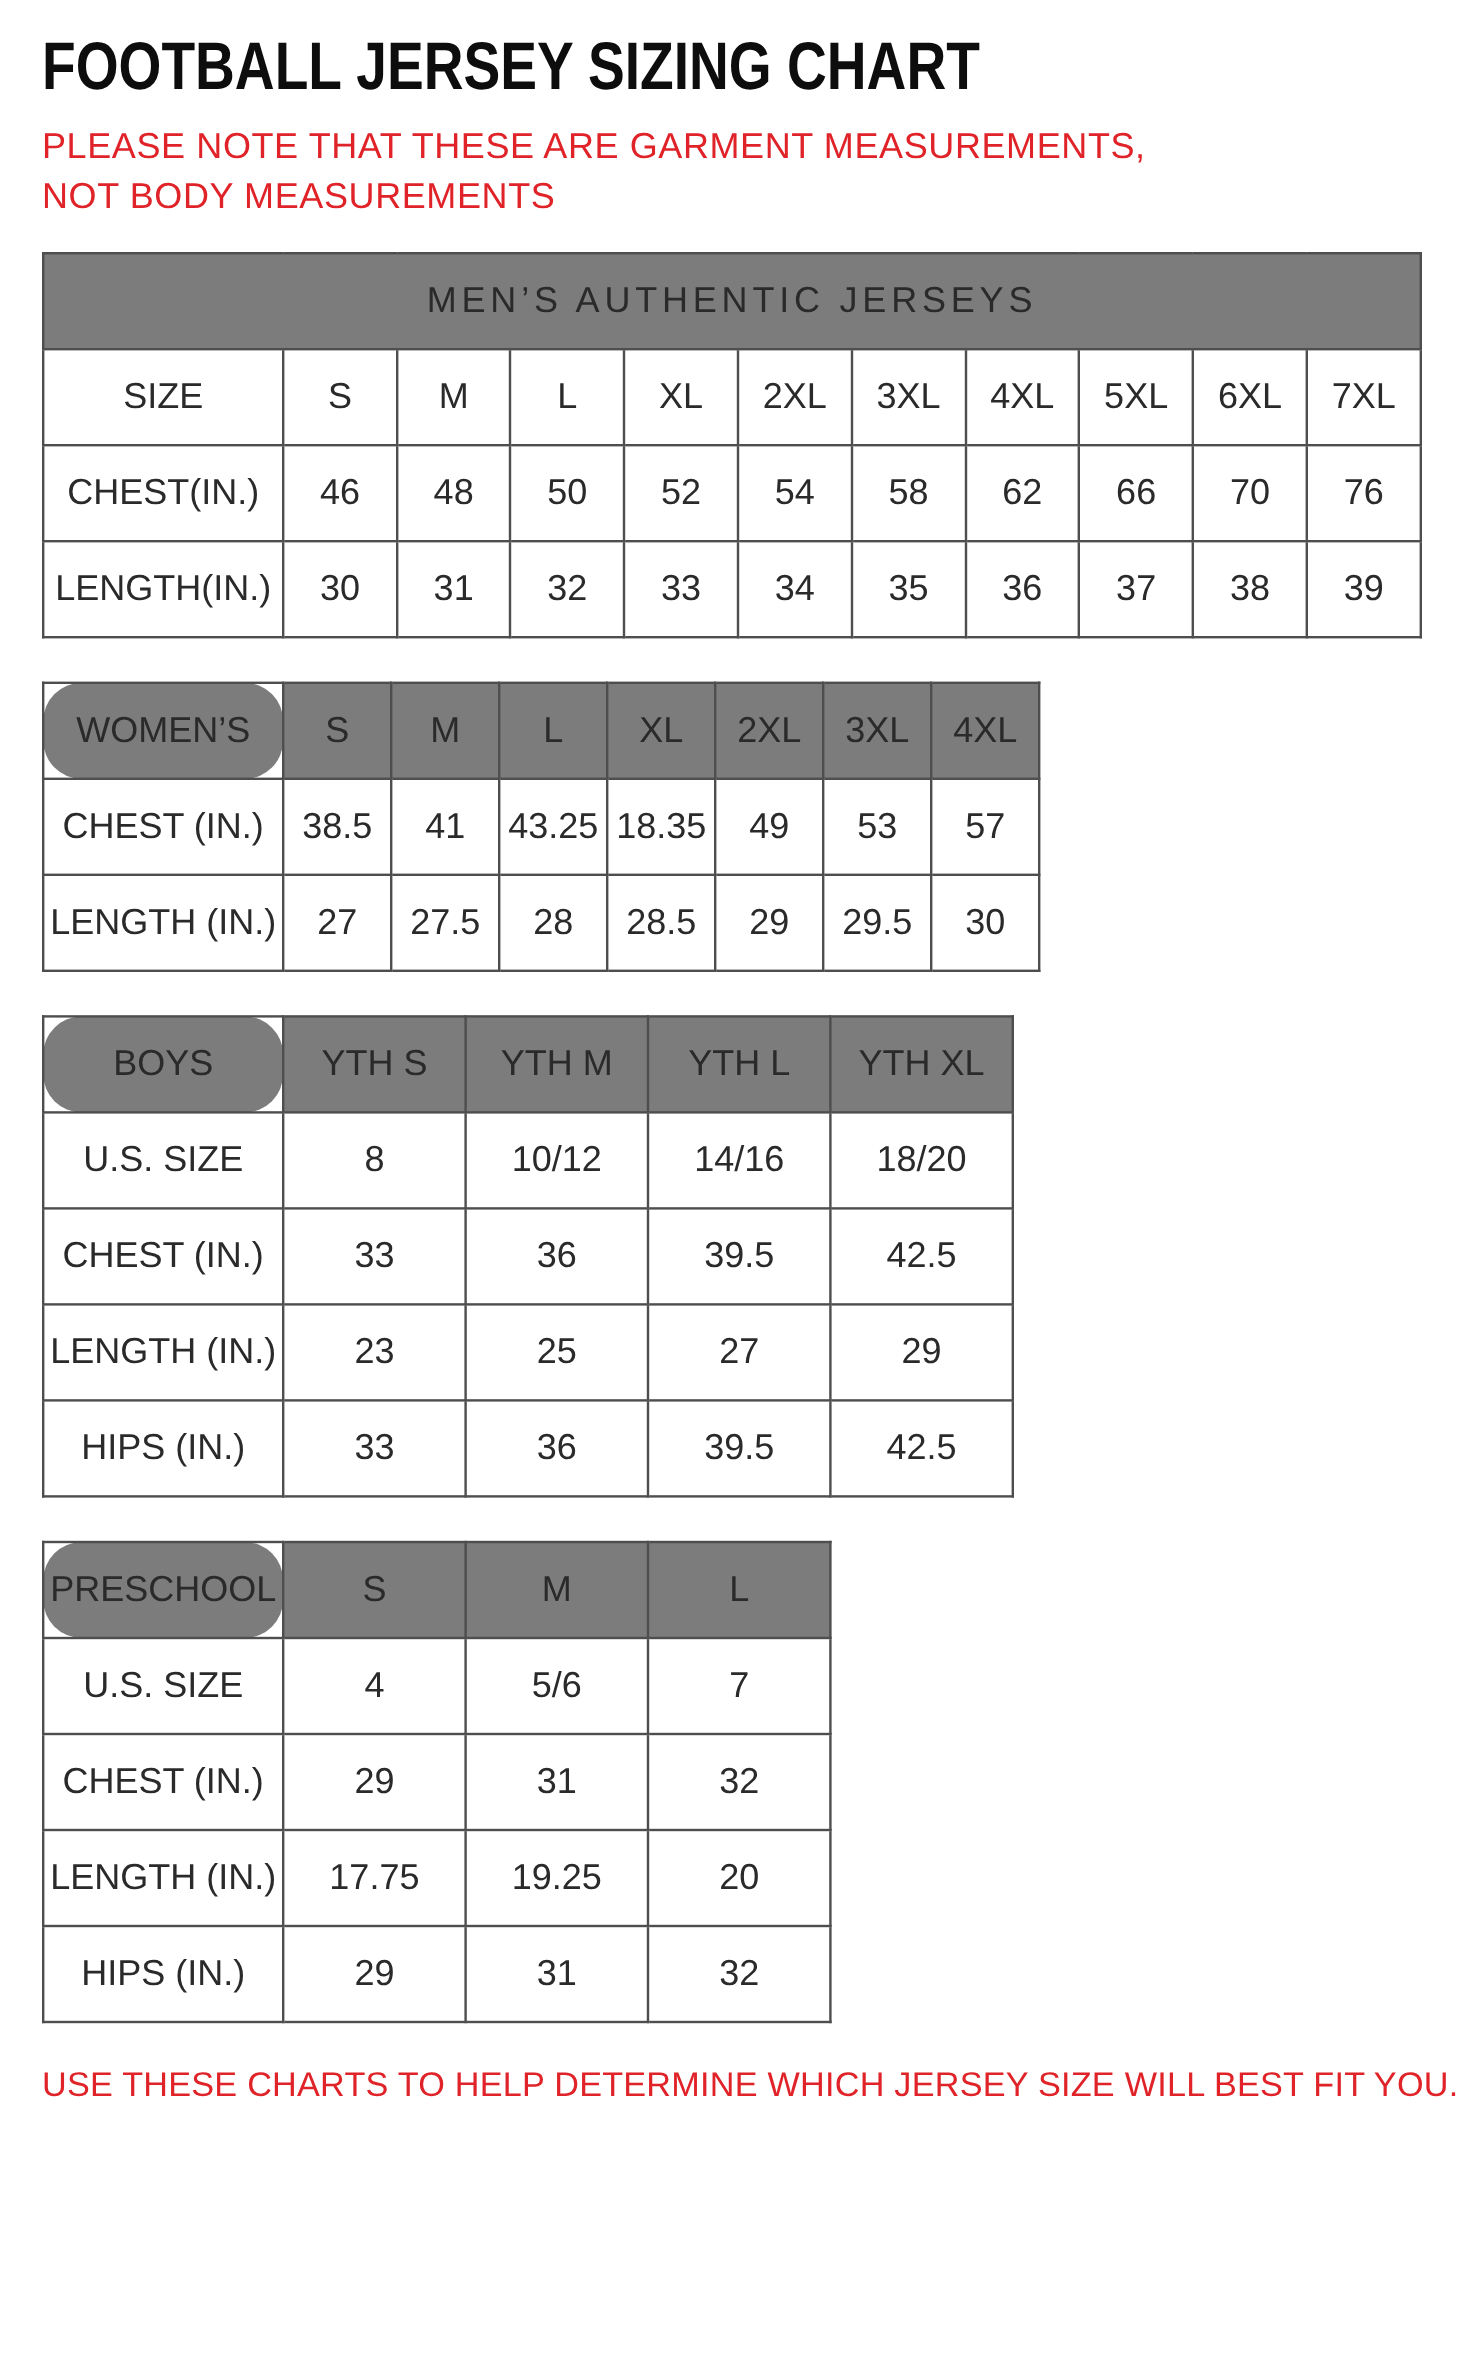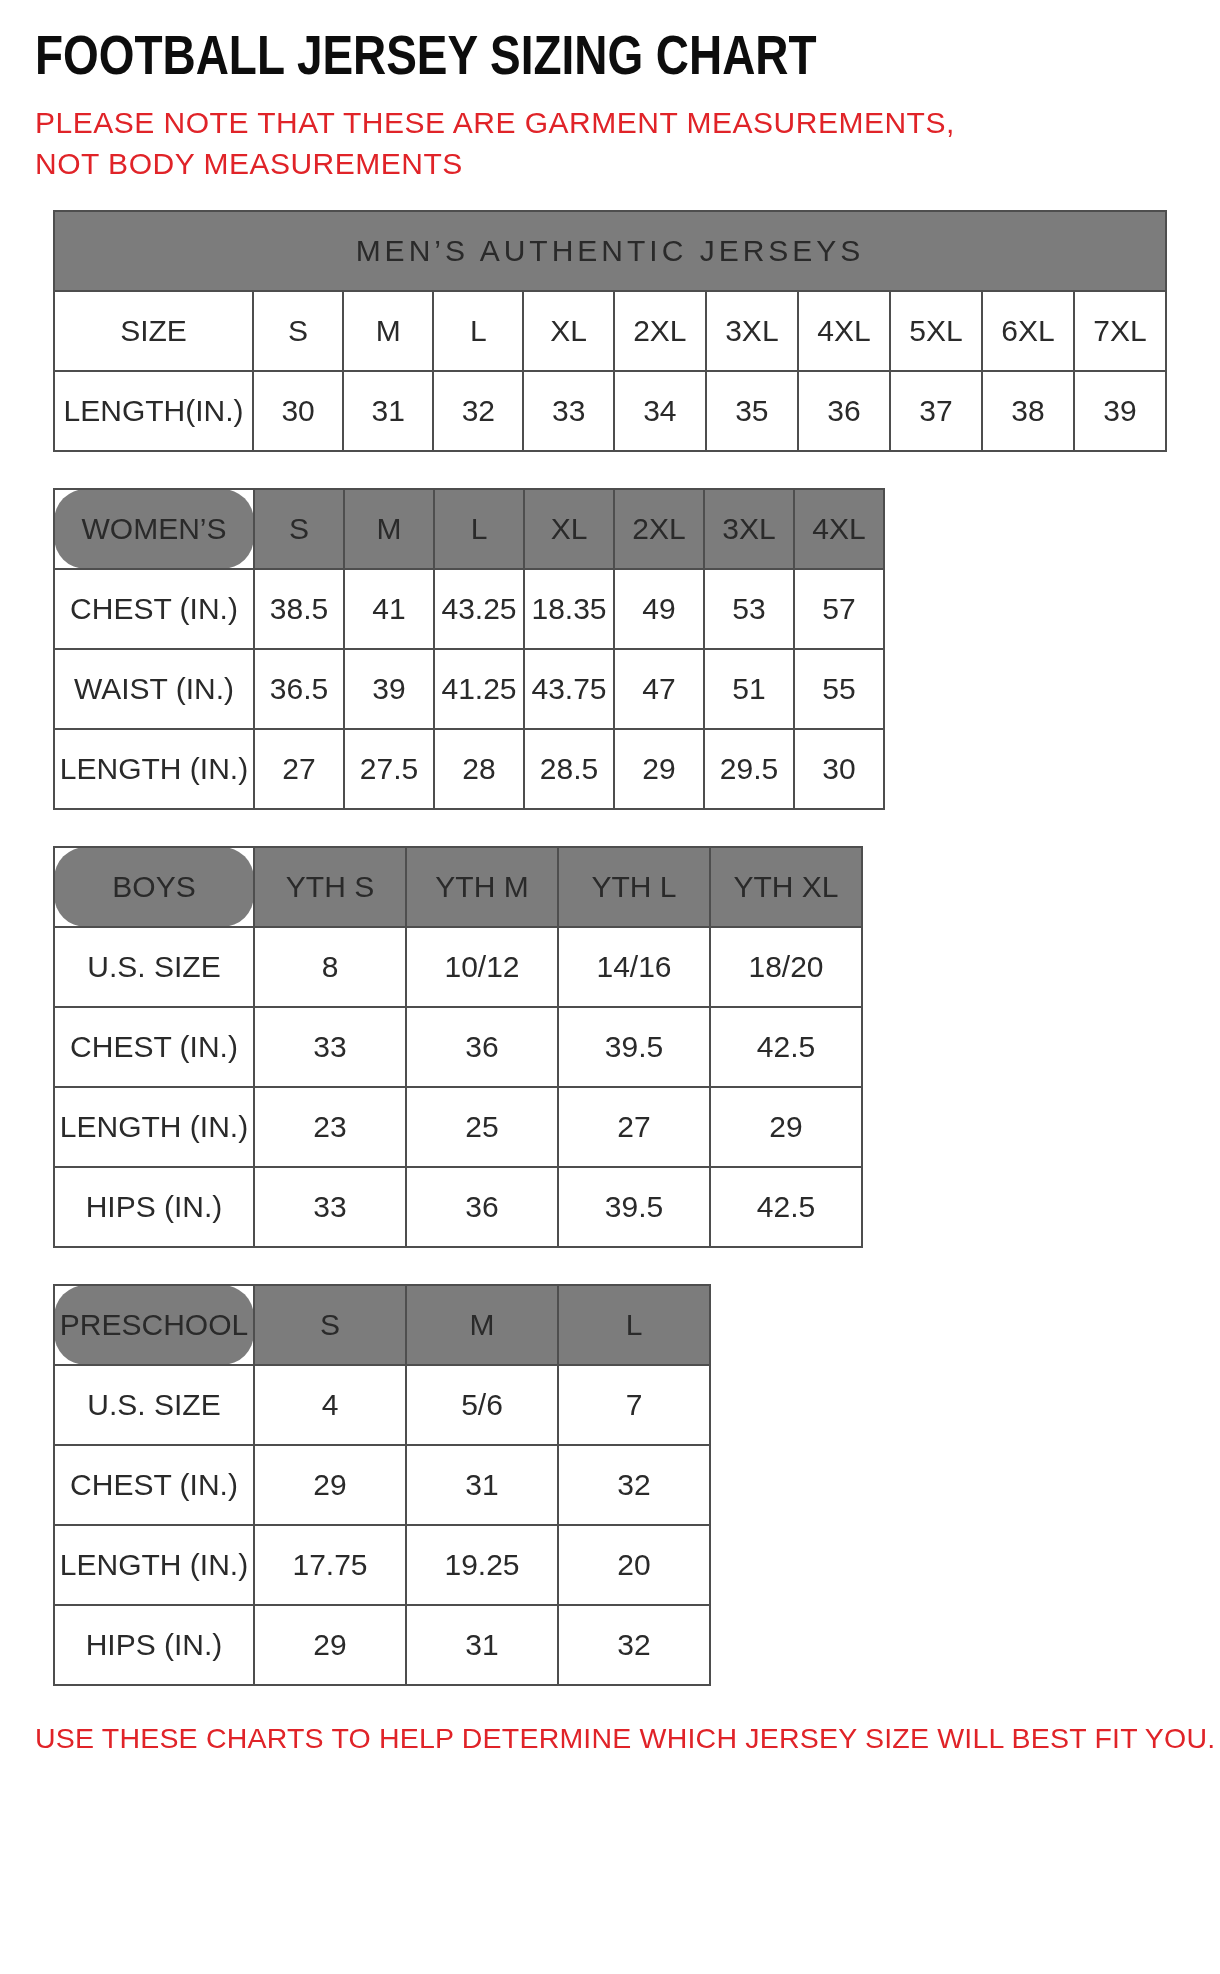--- a/index.html
+++ b/index.html
@@ -31,21 +31,21 @@
     color:var(--red);
     font-size:30px;
     line-height:1.35;
     letter-spacing:0.5px;
     margin:16px 0 26px;
     max-width:950px;
   }
   table.size-table{
     border-collapse:collapse;
     table-layout:fixed;
-    margin:0 18px 36px;
+    margin:0 0 36px;
   }
   .size-table th,.size-table td{
     border:2px solid var(--border);
     text-align:center;
     vertical-align:middle;
     font-weight:normal;
     font-size:30px;
     color:var(--text);
     padding:8px 4px;
     height:80px;
@@ -100,20 +100,33 @@
           <td class="value-cell">L</td>
           <td class="value-cell">XL</td>
           <td class="value-cell">2XL</td>
           <td class="value-cell">3XL</td>
           <td class="value-cell">4XL</td>
           <td class="value-cell">5XL</td>
           <td class="value-cell">6XL</td>
           <td class="value-cell">7XL</td>
         </tr>
         <tr>
+          <th class="label-cell">CHEST(IN.)</th>
+          <td class="value-cell">46</td>
+          <td class="value-cell">48</td>
+          <td class="value-cell">50</td>
+          <td class="value-cell">52</td>
+          <td class="value-cell">54</td>
+          <td class="value-cell">58</td>
+          <td class="value-cell">62</td>
+          <td class="value-cell">66</td>
+          <td class="value-cell">70</td>
+          <td class="value-cell">76</td>
+        </tr>
+        <tr>
           <th class="label-cell">LENGTH(IN.)</th>
           <td class="value-cell">30</td>
           <td class="value-cell">31</td>
           <td class="value-cell">32</td>
           <td class="value-cell">33</td>
           <td class="value-cell">34</td>
           <td class="value-cell">35</td>
           <td class="value-cell">36</td>
           <td class="value-cell">37</td>
           <td class="value-cell">38</td>
@@ -142,30 +155,20 @@
           <th class="label-cell">CHEST (IN.)</th>
           <td class="value-cell">38.5</td>
           <td class="value-cell">41</td>
           <td class="value-cell">43.25</td>
           <td class="value-cell">18.35</td>
           <td class="value-cell">49</td>
           <td class="value-cell">53</td>
           <td class="value-cell">57</td>
         </tr>
         <tr>
-          <th class="label-cell">WAIST (IN.)</th>
-          <td class="value-cell">36.5</td>
-          <td class="value-cell">39</td>
-          <td class="value-cell">41.25</td>
-          <td class="value-cell">43.75</td>
-          <td class="value-cell">47</td>
-          <td class="value-cell">51</td>
-          <td class="value-cell">55</td>
-        </tr>
-        <tr>
           <th class="label-cell">LENGTH (IN.)</th>
           <td class="value-cell">27</td>
           <td class="value-cell">27.5</td>
           <td class="value-cell">28</td>
           <td class="value-cell">28.5</td>
           <td class="value-cell">29</td>
           <td class="value-cell">29.5</td>
           <td class="value-cell">30</td>
         </tr>
       </tbody>

